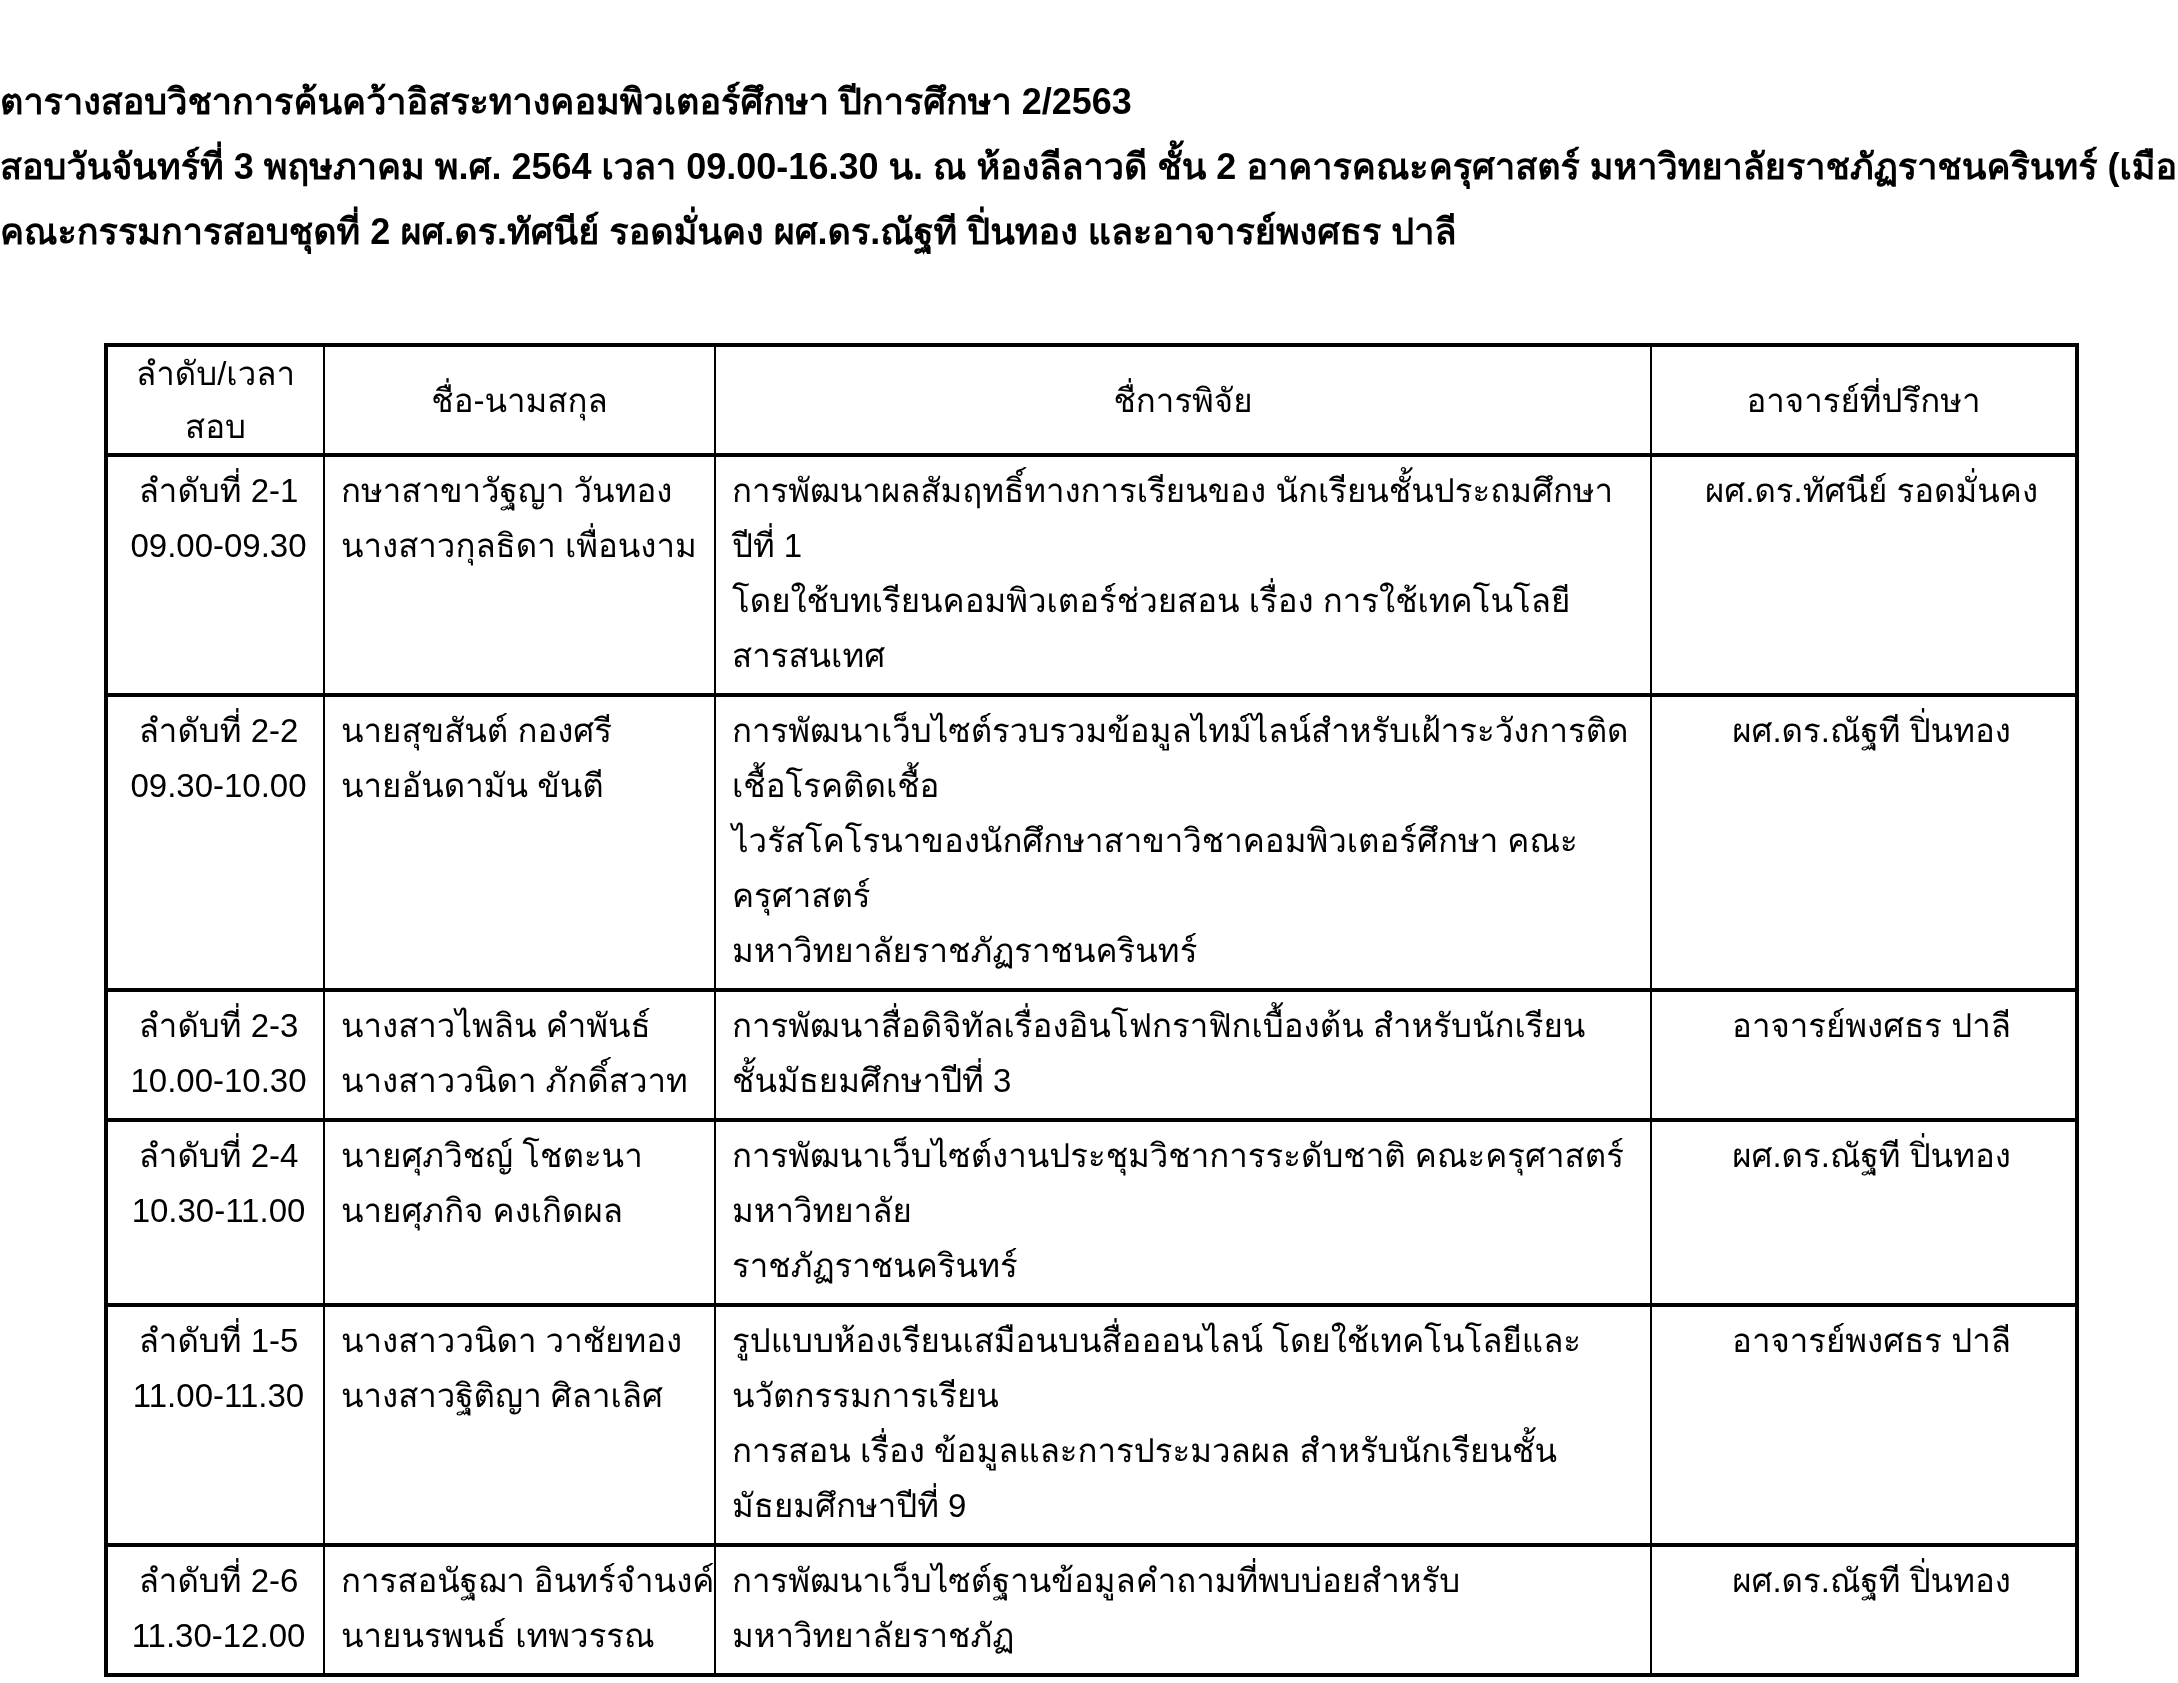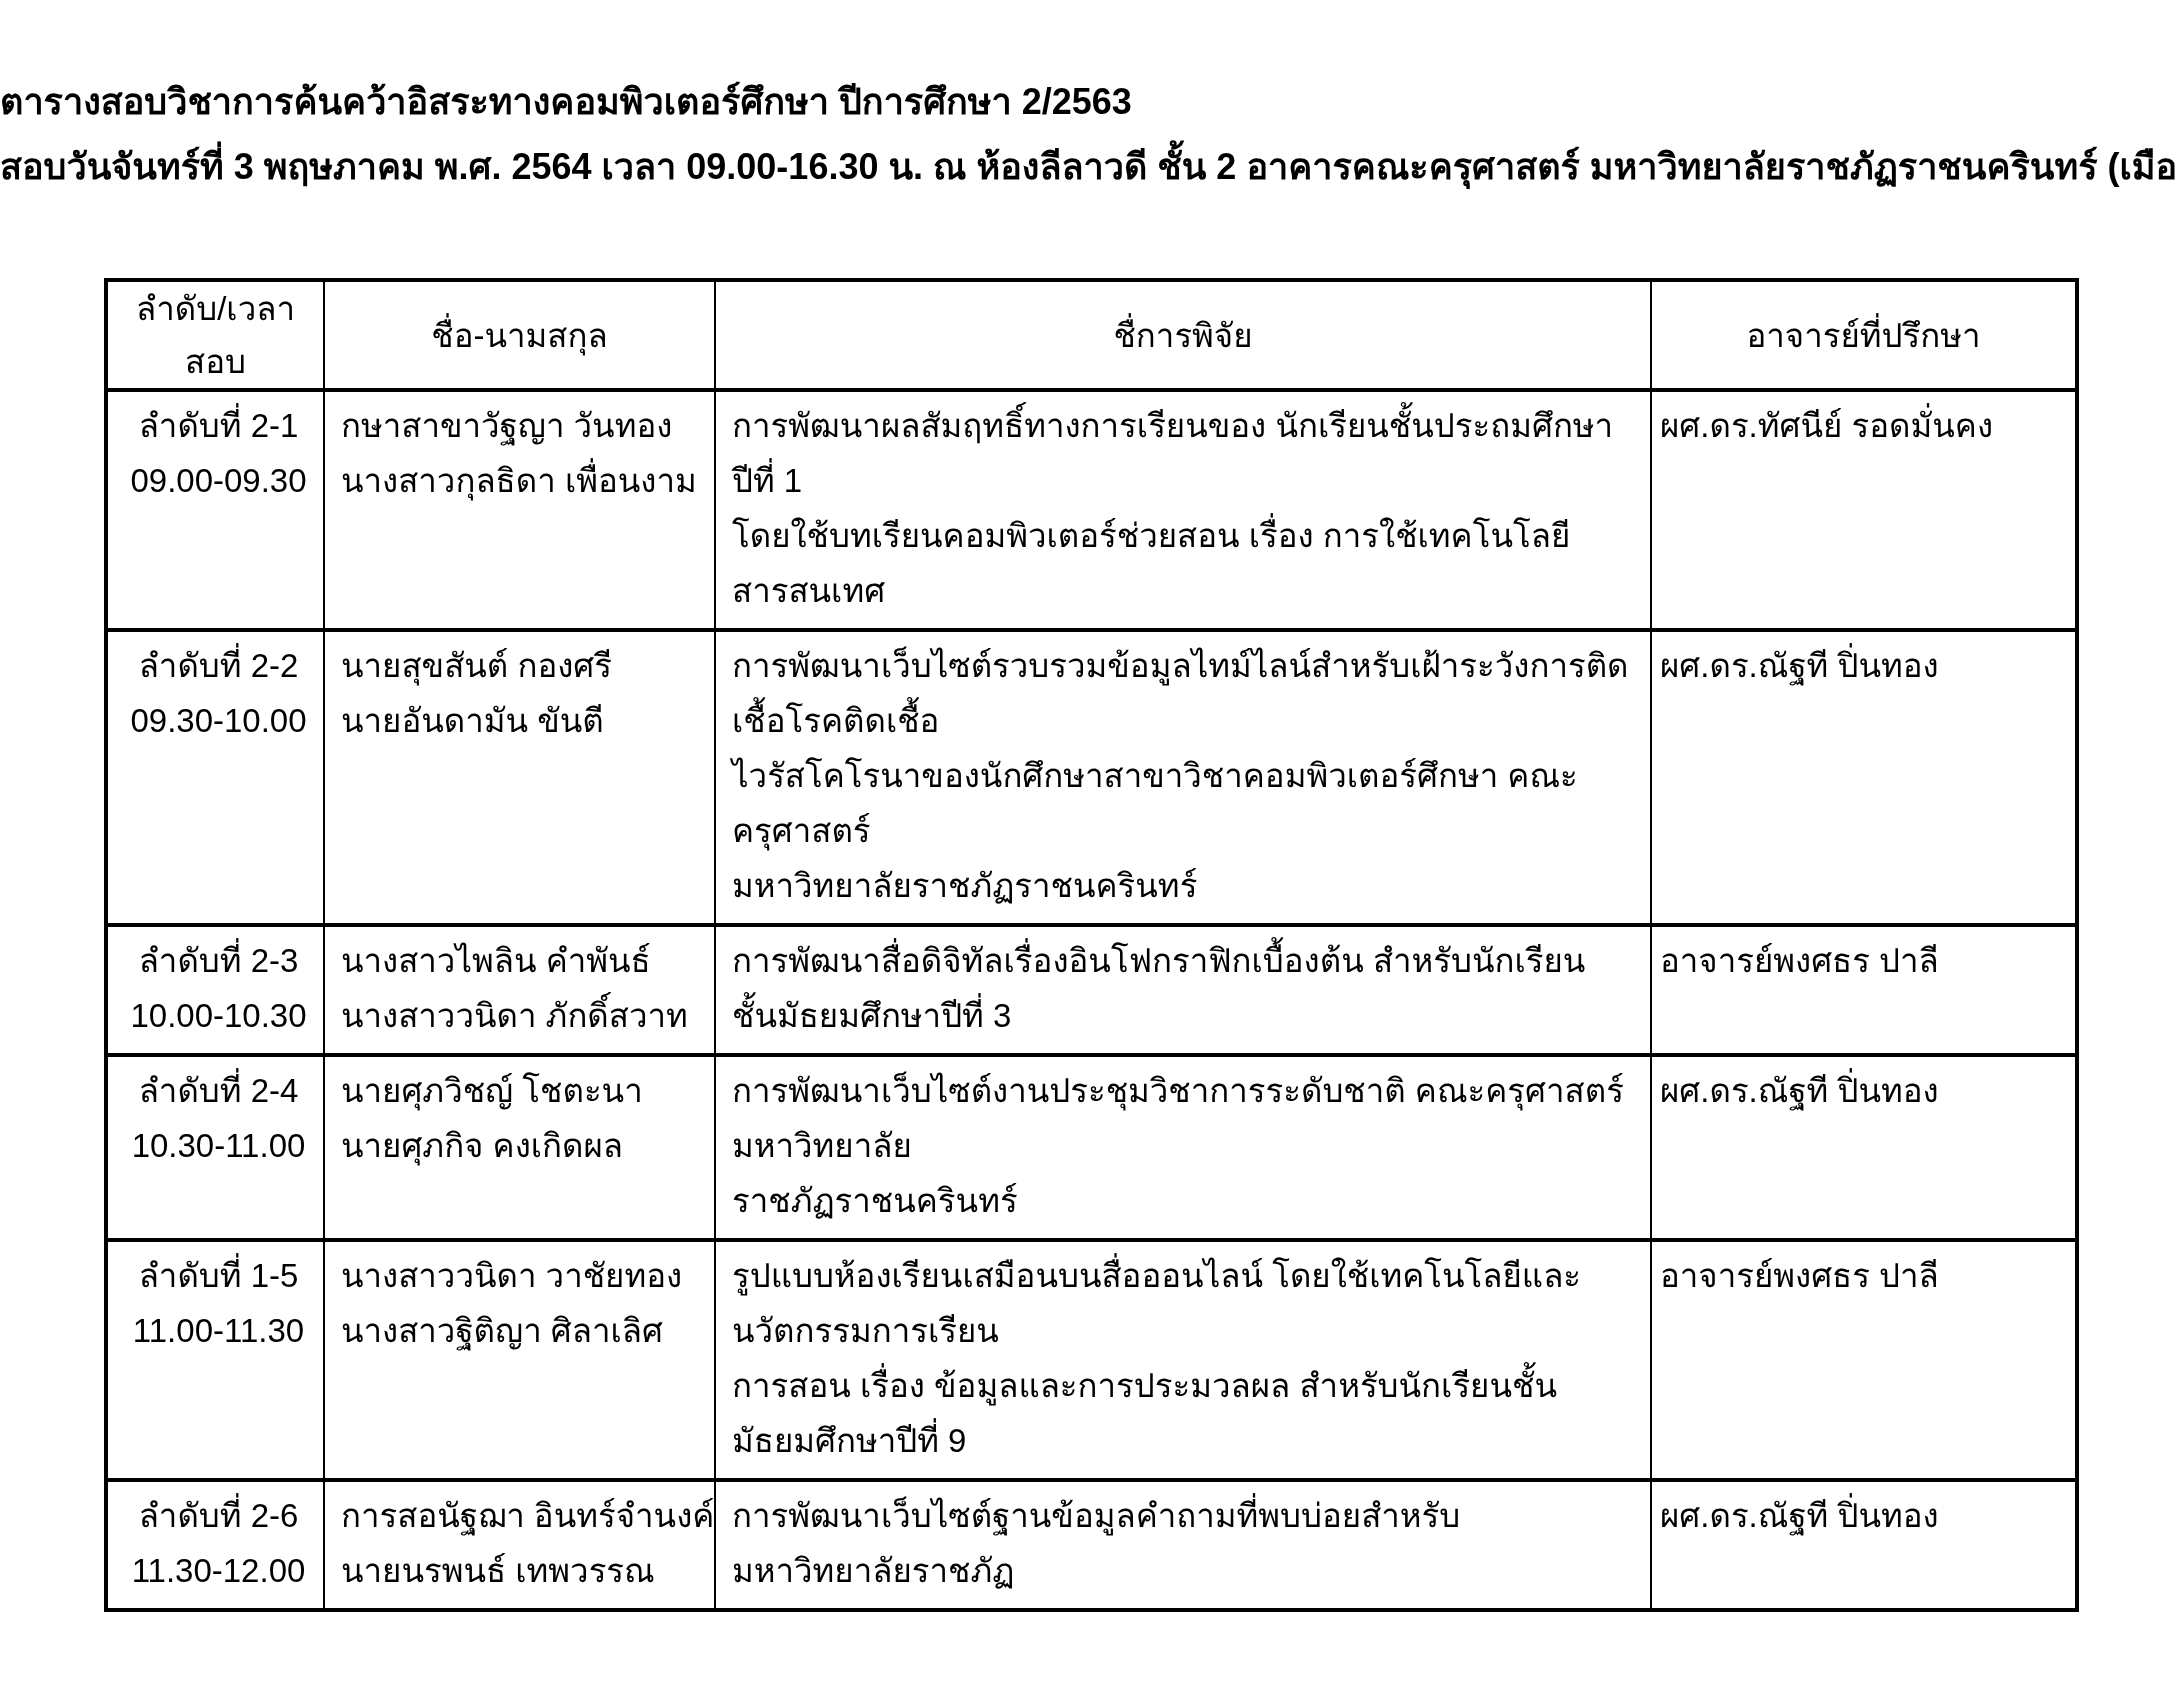--- a/index.html
+++ b/index.html
@@ -53,34 +53,36 @@
     vertical-align: top;
     padding: 6px 16px 10px 16px;
     line-height: 55px;
   }
   td.col-order {
     text-align: center;
     padding-left: 6px;
     padding-right: 0;
   }
   td.col-advisor {
-    padding-left: 8px;
+    text-align: center;
+    padding-left: 24px;
     padding-right: 8px;
   }
   .cell-line { white-space: nowrap; }
   td.col-title .cell-line { white-space: normal; }
 </style>
 </head>
 <body>
 
 <div class="page">
 
   <div class="doc-header">
     <div class="title-line">ตารางสอบวิชาการค้นคว้าอิสระทางคอมพิวเตอร์ศึกษา ปีการศึกษา 2/2563</div>
     <div class="title-line">สอบวันจันทร์ที่ 3 พฤษภาคม พ.ศ. 2564 เวลา 09.00-16.30 น. ณ ห้องลีลาวดี ชั้น 2 อาคารคณะครุศาสตร์ มหาวิทยาลัยราชภัฏราชนครินทร์ (เมือง)</div>
+    <div class="title-line">คณะกรรมการสอบชุดที่ 2    ผศ.ดร.ทัศนีย์ รอดมั่นคง    ผศ.ดร.ณัฐที ปิ่นทอง   และอาจารย์พงศธร ปาลี</div>
   </div>
 
   <table class="exam-table">
     <colgroup>
       <col class="c1">
         <col class="c2">
         <col class="c3">
         <col class="c4">
     </colgroup>
     <thead>

